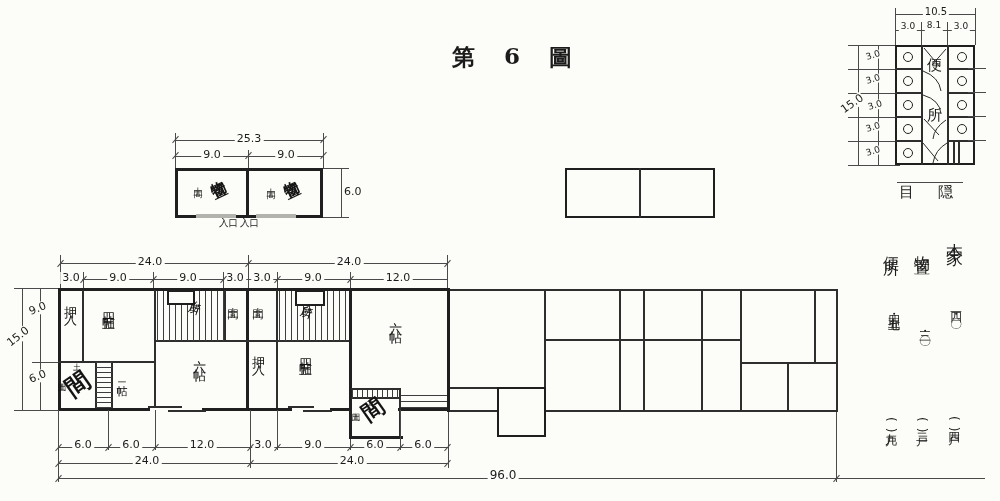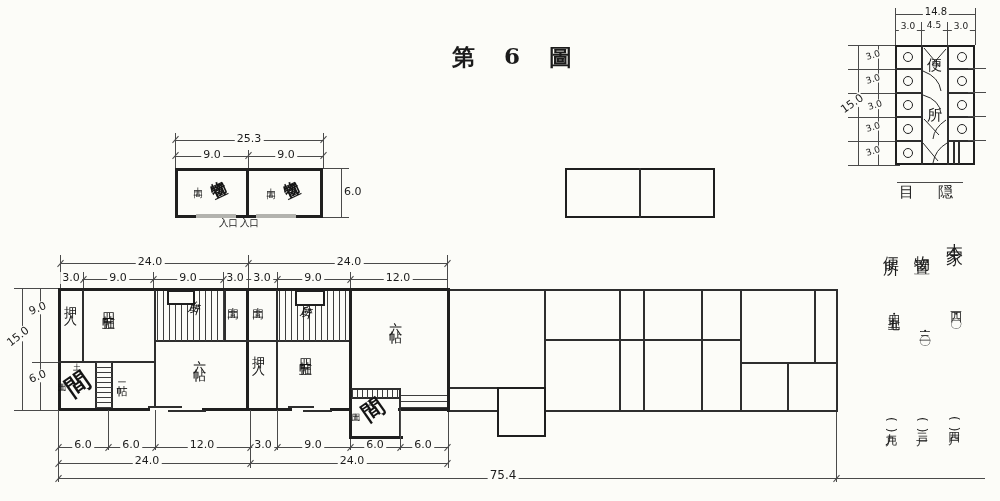--- a/index.html
+++ b/index.html
@@ -70,23 +70,23 @@
   </div>
 
   <div>
 
     <div class="d" style="left:895px;top:8px;width:1px;height:37px;"></div>
     <div class="d" style="left:975px;top:8px;width:1px;height:37px;"></div>
     <div class="d" style="left:921px;top:22px;width:1px;height:23px;"></div>
     <div class="d" style="left:947px;top:22px;width:1px;height:23px;"></div>
     <div class="d" style="left:895px;top:14px;width:80px;height:1px;"></div>
     <div class="d" style="left:895px;top:30px;width:80px;height:1px;"></div>
-    <div class="lbl" style="left:936px;top:6px;font-size:10px;">14.8</div>
+    <div class="lbl" style="left:936px;top:6px;font-size:10px;">10.5</div>
     <div class="lbl" style="left:908px;top:22px;font-size:9px;">3.0</div>
-    <div class="lbl" style="left:934px;top:21px;font-size:9px;">4.5</div>
+    <div class="lbl" style="left:934px;top:21px;font-size:9px;">8.1</div>
     <div class="lbl" style="left:961px;top:22px;font-size:9px;">3.0</div>
 
     <div class="d" style="left:848px;top:45px;width:52px;height:1px;"></div>
     <div class="d" style="left:848px;top:69px;width:52px;height:1px;"></div>
     <div class="d" style="left:848px;top:93px;width:52px;height:1px;"></div>
     <div class="d" style="left:848px;top:117px;width:52px;height:1px;"></div>
     <div class="d" style="left:848px;top:141px;width:52px;height:1px;"></div>
     <div class="d" style="left:848px;top:165px;width:52px;height:1px;"></div>
     <div class="d" style="left:858px;top:45px;width:1px;height:120px;"></div>
     <div class="d" style="left:878px;top:45px;width:1px;height:120px;"></div>
@@ -277,21 +277,21 @@
     <div class="tk" style="left:400px;top:443px;"></div>
     <div class="tk" style="left:447px;top:443px;"></div>
     <div class="d" style="left:58px;top:463px;width:192px;height:1px;"></div>
     <div class="d" style="left:250px;top:463px;width:197px;height:1px;"></div>
     <div class="lbl" style="left:147px;top:455px;">24.0</div>
     <div class="lbl" style="left:352px;top:455px;">24.0</div>
     <div class="tk" style="left:58px;top:459px;"></div>
     <div class="tk" style="left:250px;top:459px;"></div>
     <div class="tk" style="left:447px;top:459px;"></div>
     <div class="d" style="left:58px;top:478px;width:927px;height:1px;"></div>
-    <div class="lbl" style="left:503px;top:469px;font-size:12px;">75.4</div>
+    <div class="lbl" style="left:503px;top:469px;font-size:12px;">96.0</div>
     <div class="tk" style="left:58px;top:474px;"></div>
     <div class="tk" style="left:836px;top:474px;"></div>
   </div>
 
   <svg width="1000" height="501" style="position:absolute;left:0;top:0;pointer-events:none;">
     <g stroke="#2c2c2c" stroke-width="1" fill="none">
       <path d="M924,48 L940,67"></path>
       <path d="M946,49 L932,65"></path>
       <path d="M923,71 Q939,77 941,91"></path>
       <path d="M923,95 Q940,100 941,114"></path>

